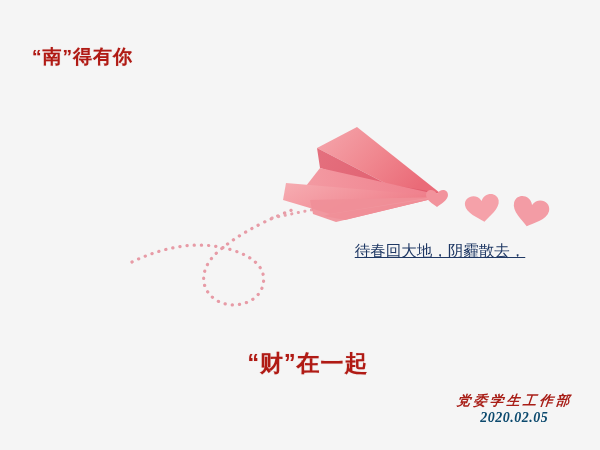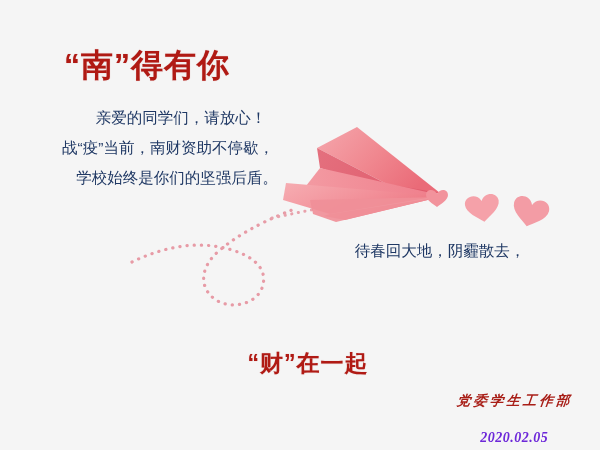--- a/index.html
+++ b/index.html
@@ -37,22 +37,21 @@
     position: absolute;
     color: #b01a14;
     font-weight: bold;
     letter-spacing: 1px;
     white-space: nowrap;
     text-shadow: 0 0 1px rgba(176,26,20,0.35);
   }
   #headline-top {
     left: 32px;
     top: 44px;
-    font-size: 32px;
-    margin-left: 32px;
+    font-size: 19px;
   }
   #headline-bottom {
     left: 0;
     right: 0;
     top: 348px;
     text-align: center;
     font-size: 23px;
     margin-left: 16px;
   }
 
@@ -74,21 +73,21 @@
   #body-upper .line-2 { padding-left: 0px; }
   #body-upper .line-3 { padding-left: 18px; }
 
   #body-lower {
     left: 290px;
     top: 236px;
     width: 300px;
     text-align: center;
   }
   #body-lower .line-1 { padding-left: 6px; }
-  #body-lower .line-2 { padding-left: 0px; }
+  #body-lower .line-2 { padding-left: 0px; text-decoration: underline; }
   #body-lower .line-3 { padding-left: 6px; }
 
   .tline { display: block; }
 
   
   #signature-group {
     position: absolute;
     right: 28px;
     top: 392px;
     text-align: center;
@@ -98,27 +97,27 @@
     font-family: "Liberation Serif", serif;
     font-size: 13.5px;
     font-weight: bold;
     font-style: italic;
     letter-spacing: 3px;
     color: #a81e17;
     transform: skewX(-6deg);
     white-space: nowrap;
   }
   #signature-date {
-    margin-top: 20px;
+    margin-top: 0;
     font-family: "Liberation Serif", serif;
     font-size: 14px;
     font-weight: bold;
     font-style: italic;
     letter-spacing: 0.5px;
-    color: #6d28d9;
+    color: #0c4a6e;
     white-space: nowrap;
   }
 </style>
 </head>
 <body>
 
 <div id="poster">
 
   <svg id="graphics" viewBox="0 0 600 450">
     <defs>
@@ -184,25 +183,20 @@
                c 6,-5 17,-11 17,-19 c 0,-9 -13,-11 -17,-2 z" fill="#f5a1a9"></path>
     </g>
     <g transform="translate(533,201) rotate(14)">
       <path d="M 0,4 c -4,-10 -18,-8 -18,2 c 0,9 12,15 18,20
                c 6,-5 18,-11 18,-20 c 0,-10 -14,-12 -18,-2 z" fill="#f39ca5"></path>
     </g>
   </svg>
 
   <div class="headline" id="headline-top">“南”得有你</div>
 
-  <div class="bodyblock" id="body-upper">
-    <span class="tline line-1">亲爱的同学们，请放心！</span>
-    <span class="tline line-2">战“疫”当前，南财资助不停歇，</span>
-    <span class="tline line-3">学校始终是你们的坚强后盾。</span>
-  </div>
 
   <div class="bodyblock" id="body-lower">
     <span class="tline line-2">待春回大地，阴霾散去，</span>
   </div>
 
   <div class="headline" id="headline-bottom">“财”在一起</div>
 
   <div id="signature-group">
     <div id="signature-name">党委学生工作部</div>
     <div id="signature-date">2020.02.05</div>

